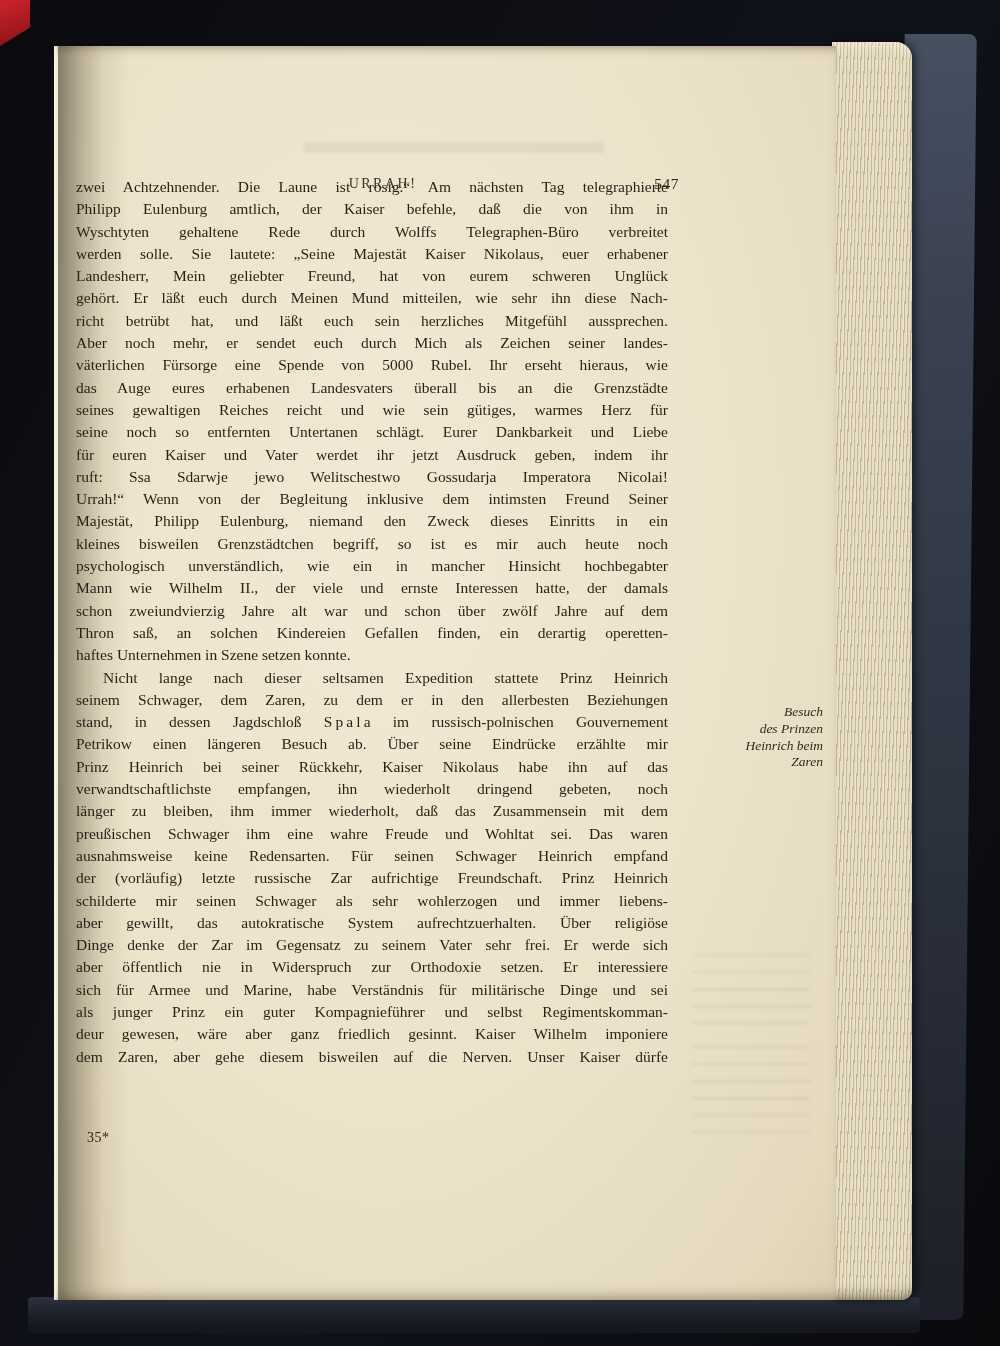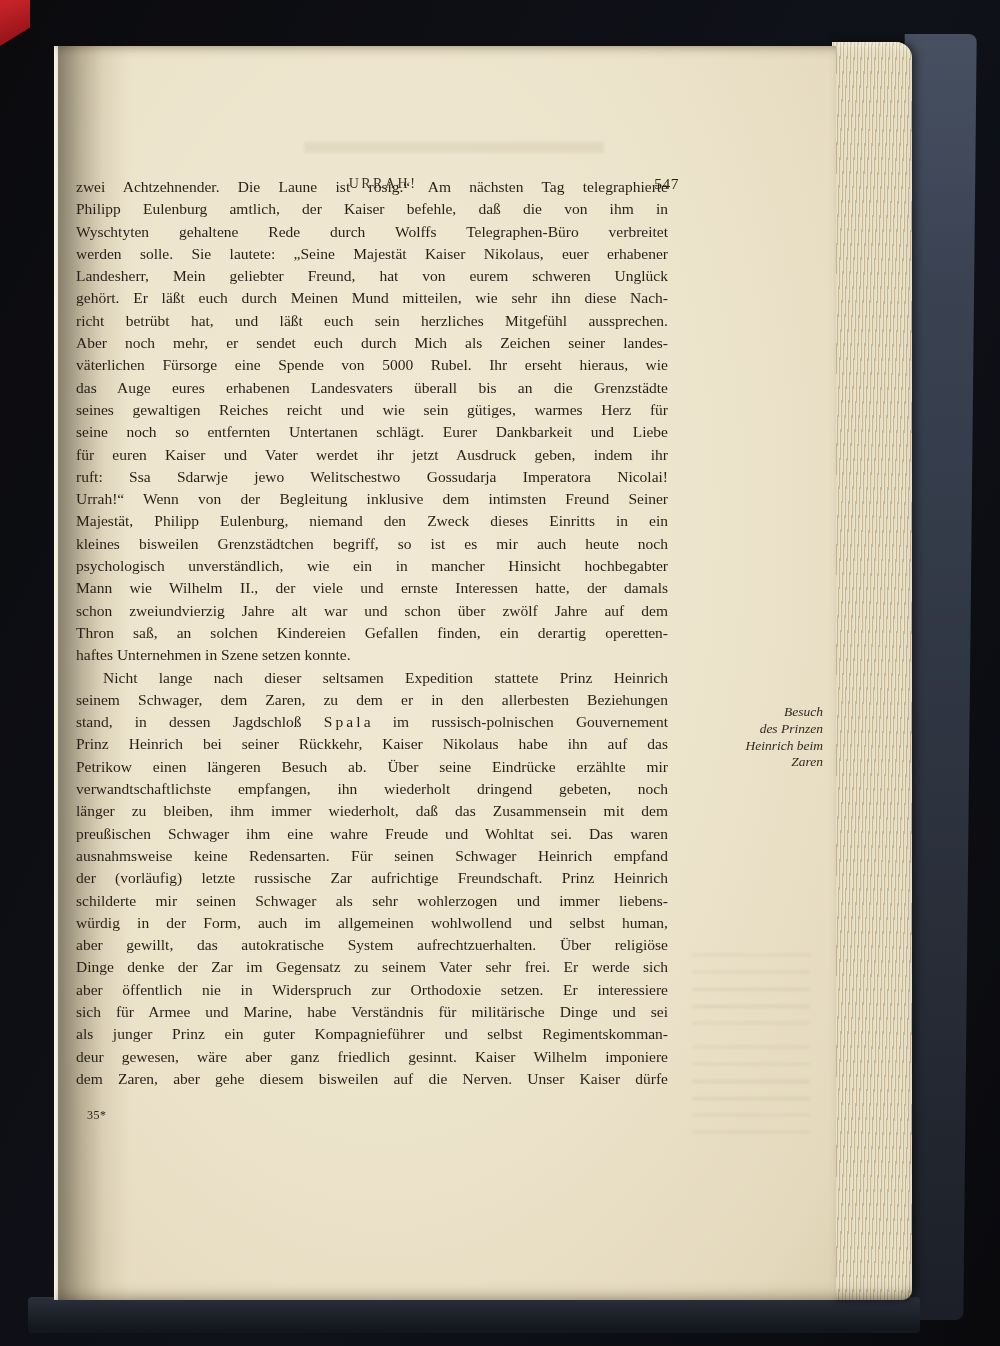--- a/index.html
+++ b/index.html
@@ -89,22 +89,22 @@
   .line { text-align:justify; text-align-last:justify; }
   .line.last { text-align-last:left; }
   .line.indent { text-indent:27px; }
 
   .margin-note {
     position:absolute; left:637px; top:658px; width:132px;
     font-style:italic; font-size:13.5px; line-height:16.8px; color:#2f2920;text-align:right;
   }
 
   .signature {
-    position:absolute; left:33px; top:1062px;
-    font-size:12px; color:#2a2318; letter-spacing:0.5px;
+    position:absolute; left:33px; top:1084px;
+    font-size:14px; color:#2a2318; letter-spacing:0.5px;
   }
 </style>
 </head>
 <body>
 
 <div class="scene">
 
   <div class="ribbon"></div>
   <div class="cover-right"></div>
   <div class="cover-bottom"></div>
@@ -145,29 +145,28 @@
           <div class="line">psychologisch unverständlich, wie ein in mancher Hinsicht hochbegabter</div>
           <div class="line">Mann wie Wilhelm II., der viele und ernste Interessen hatte, der damals</div>
           <div class="line">schon zweiundvierzig Jahre alt war und schon über zwölf Jahre auf dem</div>
           <div class="line">Thron saß, an solchen Kindereien Gefallen finden, ein derartig operetten-</div>
           <div class="line last">haftes Unternehmen in Szene setzen konnte.</div>
         </div>
         <div class="paragraph">
           <div class="line indent">Nicht lange nach dieser seltsamen Expedition stattete Prinz Heinrich</div>
           <div class="line">seinem Schwager, dem Zaren, zu dem er in den allerbesten Beziehungen</div>
           <div class="line">stand, in dessen Jagdschloß S p a l a im russisch-polnischen Gouvernement</div>
+          <div class="line">Petrikow einen längeren Besuch ab. Über seine Eindrücke erzählte mir</div>
           <div class="line">Prinz Heinrich bei seiner Rückkehr, Kaiser Nikolaus habe ihn auf das</div>
-          <div class="line">Petrikow einen längeren Besuch ab. Über seine Eindrücke erzählte mir</div>
           <div class="line">verwandtschaftlichste empfangen, ihn wiederholt dringend gebeten, noch</div>
           <div class="line">länger zu bleiben, ihm immer wiederholt, daß das Zusammensein mit dem</div>
           <div class="line">preußischen Schwager ihm eine wahre Freude und Wohltat sei. Das waren</div>
           <div class="line">ausnahmsweise keine Redensarten. Für seinen Schwager Heinrich empfand</div>
           <div class="line">der (vorläufig) letzte russische Zar aufrichtige Freundschaft. Prinz Heinrich</div>
           <div class="line">schilderte mir seinen Schwager als sehr wohlerzogen und immer liebens-</div>
-          <div class="line">würdig in der Form, auch im allgemeinen wohlwollend und selbst human,</div>
           <div class="line">aber gewillt, das autokratische System aufrechtzuerhalten. Über religiöse</div>
           <div class="line">Dinge denke der Zar im Gegensatz zu seinem Vater sehr frei. Er werde sich</div>
           <div class="line">aber öffentlich nie in Widerspruch zur Orthodoxie setzen. Er interessiere</div>
           <div class="line">sich für Armee und Marine, habe Verständnis für militärische Dinge und sei</div>
           <div class="line">als junger Prinz ein guter Kompagnieführer und selbst Regimentskomman-</div>
           <div class="line">deur gewesen, wäre aber ganz friedlich gesinnt. Kaiser Wilhelm imponiere</div>
           <div class="line">dem Zaren, aber gehe diesem bisweilen auf die Nerven. Unser Kaiser dürfe</div>
         </div>
       </div>
 

